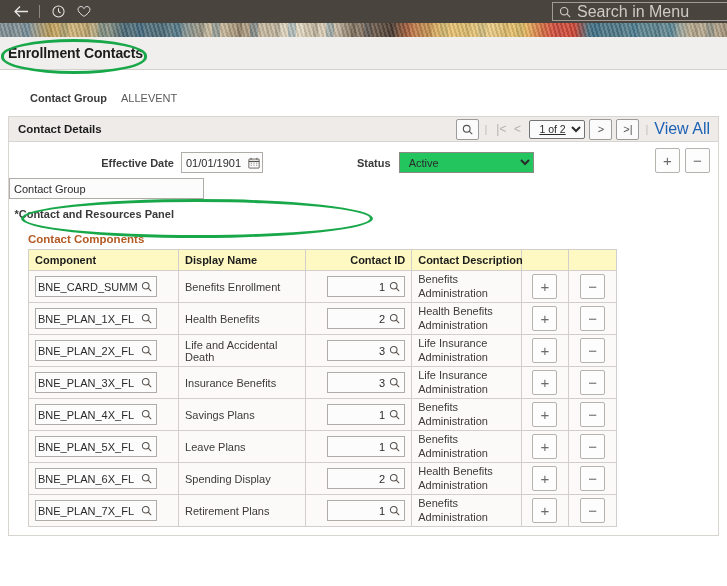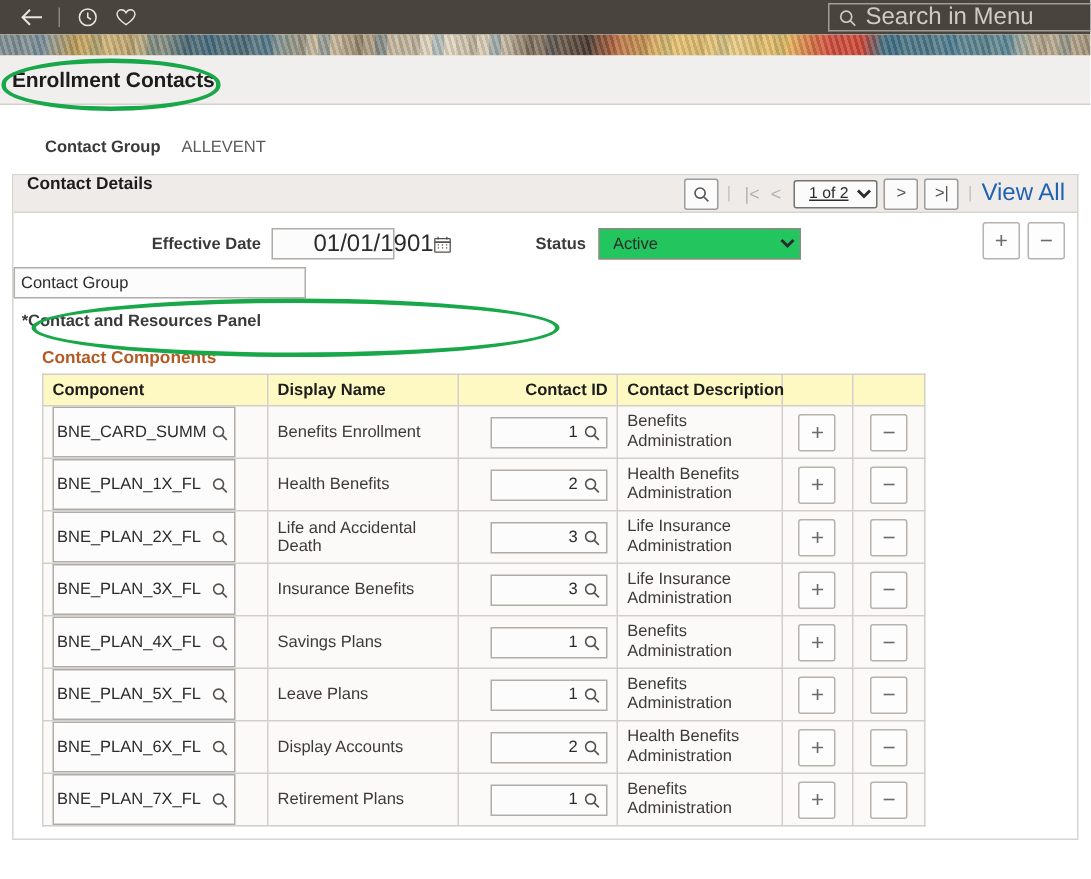--- a/index.html
+++ b/index.html
@@ -166,20 +166,21 @@
   .group {
     border: 1px solid #d8d4d0;
     border-bottom: none;
     background: #ffffff;
   }
   .group-header {
     height: 25px;
     background: #eeebe8;
     border-bottom: 1px solid #d8d4d0;
     display: flex;
+    align-items: center;
     padding: 0 8px 0 9px;
     box-sizing: border-box;
     gap: 20px;
   }
   .group-title {
     font-size: 11.5px;
     font-weight: bold;
     color: #1c1c1c;
   }
   .pager {
@@ -291,24 +292,23 @@
     display: flex;
     align-items: center;
     height: 21px;
     border: 1px solid #b0aca8;
     background: #fcfcfc;
     width: 82px;
     box-sizing: border-box;
     padding-left: 4px;
   }
   .date-val {
-    font-size: 16px;
+    font-size: 11px;
     color: #2b2b2b;
     flex: 1;
-    margin-left: 23px;
   }
   .cal-ico {
     width: 17px;
     height: 19px;
     display: flex;
     align-items: center;
     justify-content: center;
     cursor: pointer;
   }
   .status-label {
@@ -404,21 +404,21 @@
     box-sizing: border-box;
     vertical-align: middle;
   }
   td.cell-btn {
     text-align: center;
     padding: 0;
   }
   .lookup-field {
     display: flex;
     align-items: center;
-    height: 34px;
+    height: 21px;
     border: 1px solid #b0aca8;
     background: #fcfcfc;
     box-sizing: border-box;
     padding: 0 3px 0 2px;
     width: 122px;
   }
   .lookup-field .lv {
     flex: 1;
     font-size: 11px;
     color: #2b2b2b;
@@ -772,21 +772,21 @@
                   <div class="lookup-field">
                     <span class="lv">BNE_PLAN_6X_FL</span>
                     <span class="mg-ico">
                       <svg width="11" height="11" viewBox="0 0 14 14" fill="none" stroke="#55504c" stroke-width="1.35">
                         <circle cx="6" cy="6" r="4.2"></circle>
                         <path d="M9.2 9.2 L13 13"></path>
                       </svg>
                     </span>
                   </div>
                 </td>
-                <td>Display Accounts</td>
+                <td>Spending Display</td>
                 <td>
                   <div class="num-field">
                     <span class="nv">2</span>
                     <span class="mg-ico">
                       <svg width="11" height="11" viewBox="0 0 14 14" fill="none" stroke="#55504c" stroke-width="1.35">
                         <circle cx="6" cy="6" r="4.2"></circle>
                         <path d="M9.2 9.2 L13 13"></path>
                       </svg>
                     </span>
                   </div>

